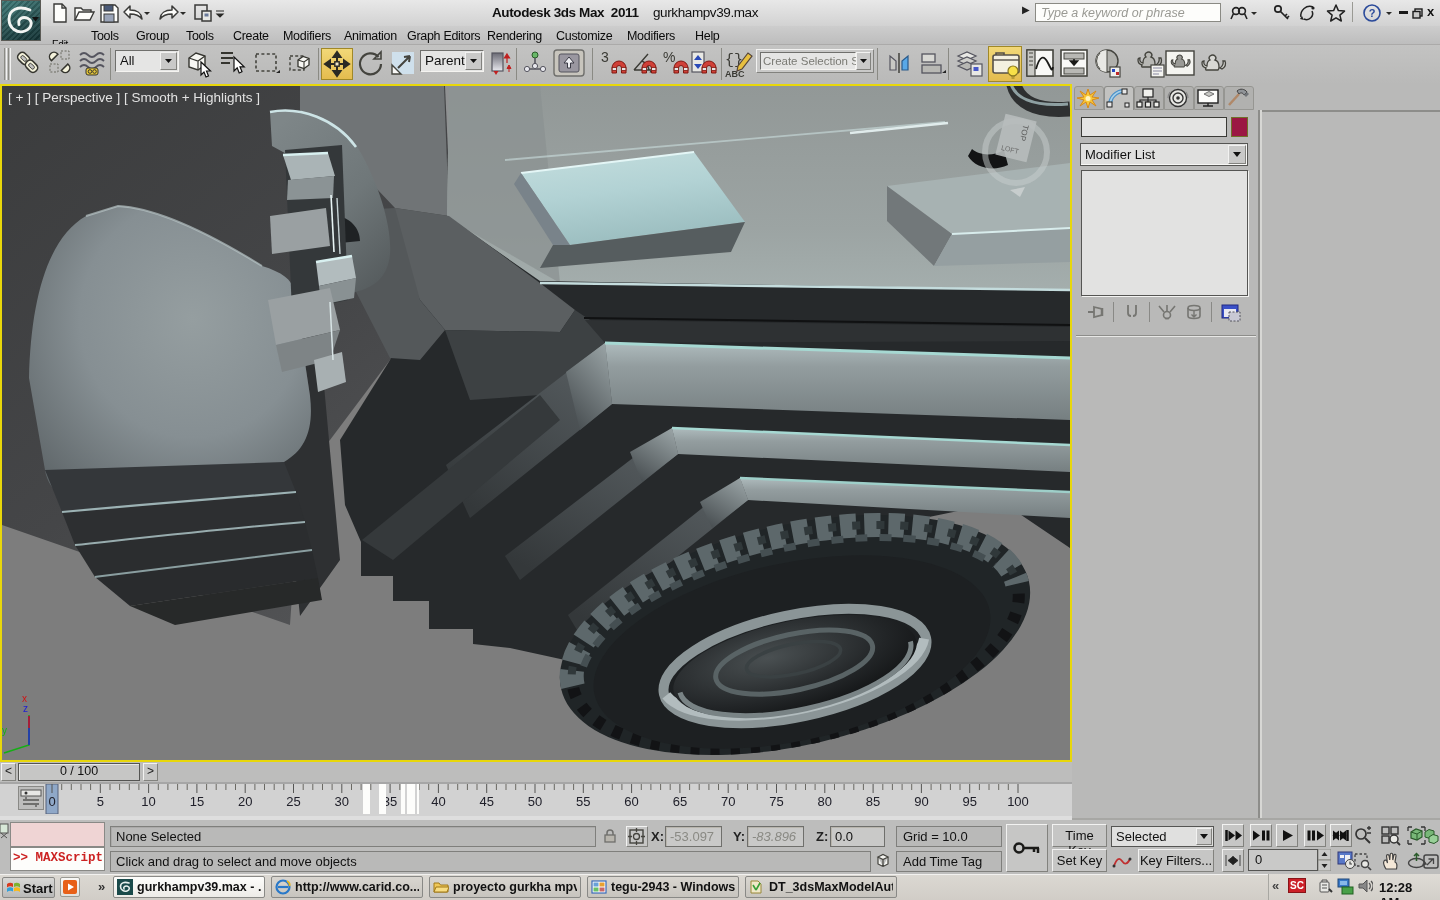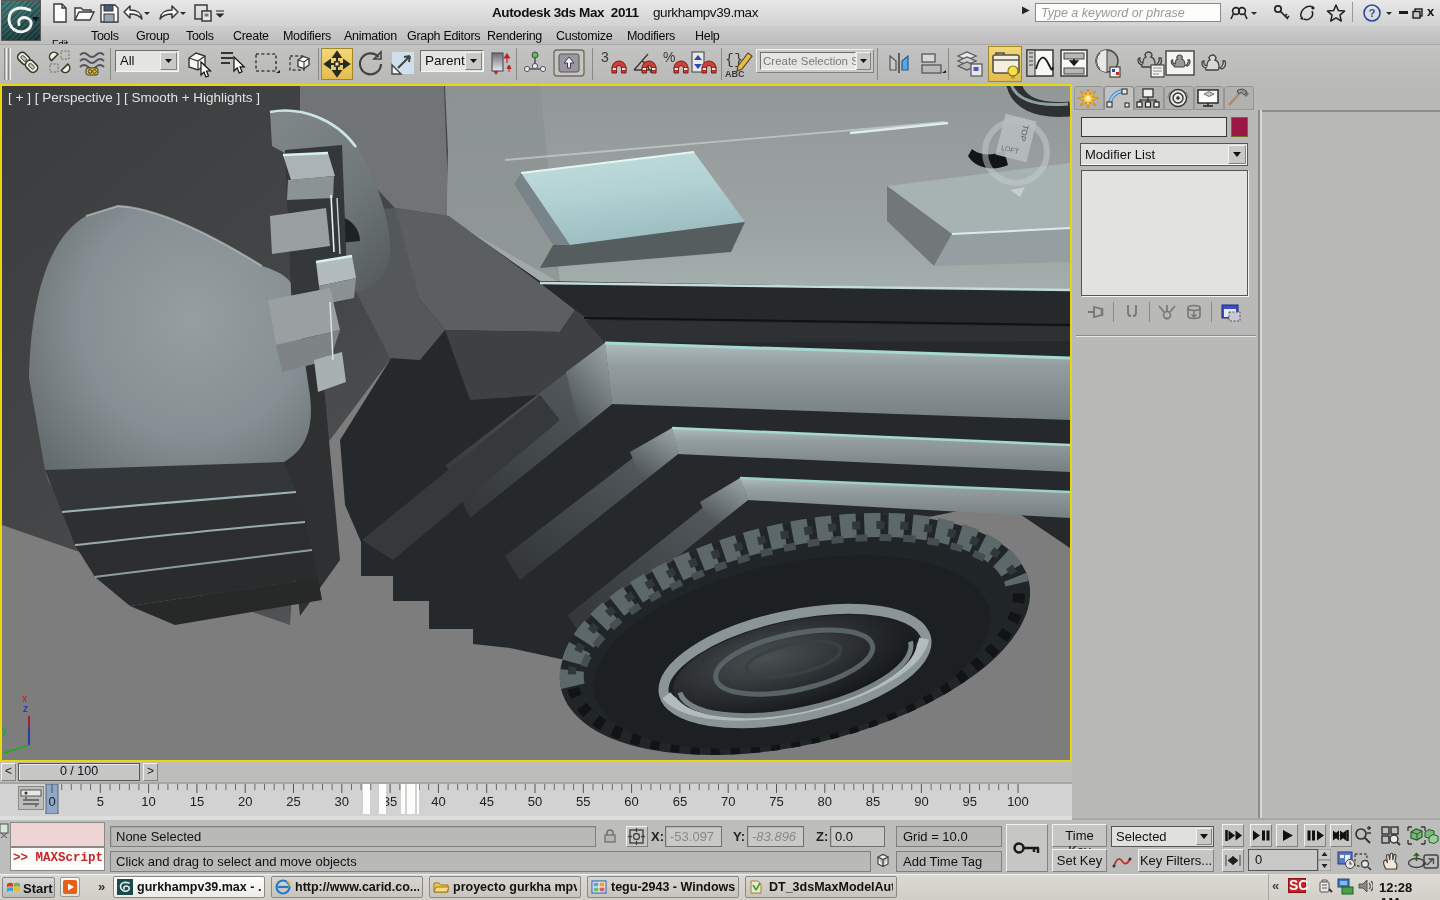--- a/index.html
+++ b/index.html
@@ -889,21 +889,21 @@
 <div class="abs" style="left:745px;top:876px;width:152px;height:22px;background:linear-gradient(#d9d6d0,#c7c4be);border:1px solid #898986;border-radius:2px;">
       <div class="abs" style="left:3px;top:2px;width:17px;height:17px;"><svg width="16" height="16" viewBox="0 0 16 16">
           <path d="M2 14 V2 h7 l3 3 v9 z" fill="#f0e8c8" stroke="#988838" stroke-width="1"></path>
           <path d="M4 6 l3 5 M7 11 l4 -7" stroke="#38a038" stroke-width="1.6" fill="none"></path>
         </svg></div>
       <div class="abs" style="left:23px;top:3px;width:124px;font-size:12.5px;font-weight:bold;color:#111;white-space:nowrap;overflow:hidden;">DT_3dsMaxModelAut...</div>
     </div>
 <div class="abs" style="left:1268px;top:874px;width:172px;height:26px;background:linear-gradient(#dfdcd6,#d2cfc9);border-left:1px solid #a8a7a2;"></div>
 <div class="abs" style="left:1272px;top:878px;font-size:13px;font-weight:bold;color:#444;">«</div>
 <div class="abs" style="left:1288px;top:878px;width:18px;height:15px;background:#cc2028;border:1px solid #881418;">
-      <div style="font-size:14px;color:#fff;font-weight:bold;text-align:center;line-height:13px;">SC</div>
+      <div style="font-size:10px;color:#fff;font-weight:bold;text-align:center;line-height:13px;">SC</div>
     </div>
 <div class="abs" style="left:1317px;top:877px;width:17px;height:18px;"><svg width="16" height="18" viewBox="0 0 16 18">
         <rect x="3" y="5" width="9" height="10" rx="1" fill="#e8e8e4" stroke="#555"></rect>
         <path d="M5 5 V3 h5 v2 M5 8 h5 M5 11 h5" stroke="#555" fill="none"></path>
         <path d="M12 12 l3 3" stroke="#333" stroke-width="2"></path>
       </svg></div>
 <div class="abs" style="left:1337px;top:877px;width:18px;height:18px;"><svg width="17" height="18" viewBox="0 0 17 18">
         <rect x="1" y="2" width="11" height="8" fill="#3878c8" stroke="#204878"></rect>
         <rect x="3" y="4" width="7" height="4" fill="#88b8e8"></rect>
         <rect x="5" y="10" width="11" height="7" fill="#48a048" stroke="#206020"></rect>

